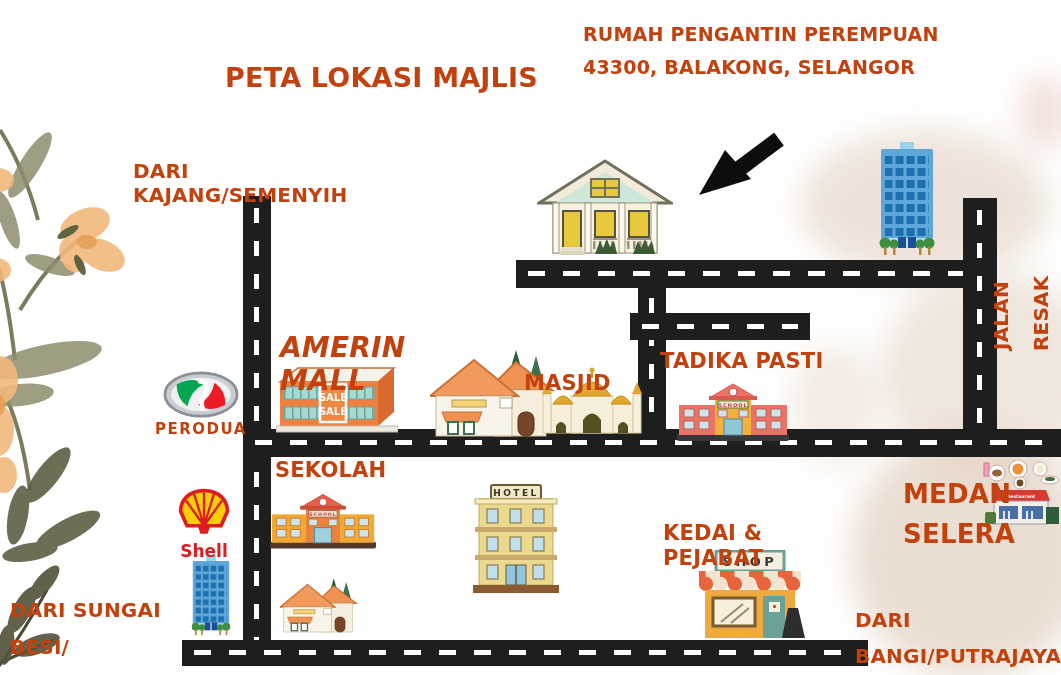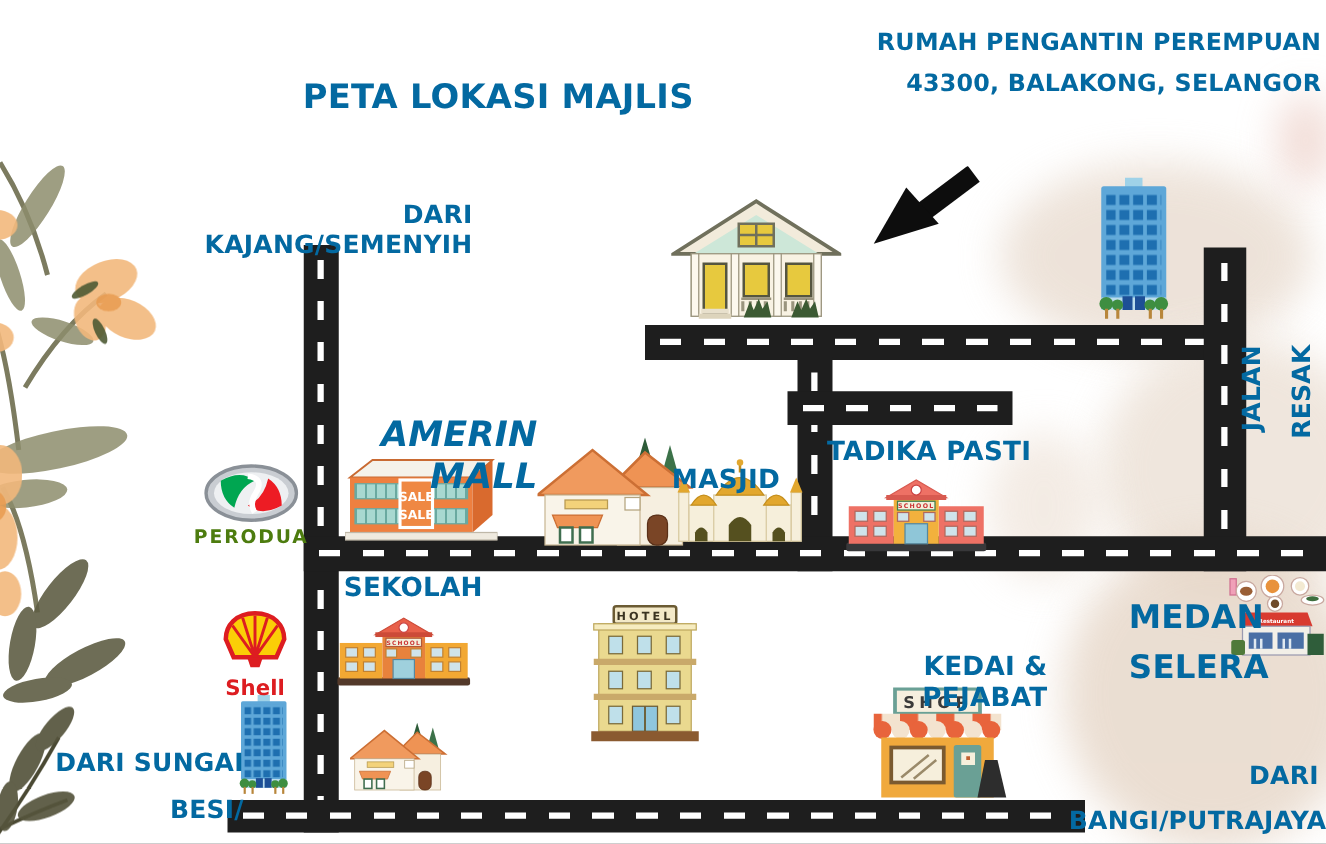--- a/index.html
+++ b/index.html
@@ -11,21 +11,21 @@
   
   .road{position:absolute;background:#1e1e1e;z-index:2;}
   .road.h .dash{position:absolute;left:12px;right:12px;top:50%;height:5px;margin-top:-3px;
     background:repeating-linear-gradient(90deg,#fff 0 17px,transparent 17px 35px);}
   .road.v .dash{position:absolute;top:12px;bottom:12px;left:50%;width:5px;margin-left:-3px;
     background:repeating-linear-gradient(180deg,#fff 0 15px,transparent 15px 33px);}
   
   .bld{position:absolute;z-index:3;}
   .bld svg{display:block;width:100%;height:100%;}
   
-  .lbl{position:absolute;z-index:4;font-weight:700;color:#0369a1;text-align:right;
+  .lbl{position:absolute;z-index:4;font-weight:700;color:#c2410c;text-align:left;
        line-height:1.18;letter-spacing:0.2px;}
   .vtext{writing-mode:vertical-rl;transform:rotate(180deg);}
   .arrow{position:absolute;z-index:5;}
   svg text{font-family:"DejaVu Sans","Liberation Sans",sans-serif;font-weight:700;}
   .brand{position:absolute;z-index:3;text-align:center;}
   .brand .bname{font-weight:700;}
 </style>
 </head>
 <body>
 
@@ -390,21 +390,21 @@
   </div>
 
   <div class="brand" style="left:155px;top:371px;width:92px;">
     <svg viewBox="0 0 84 52" style="width:76px;height:47px;display:block;margin:0 auto;">
       <ellipse cx="42" cy="26" rx="40" ry="24" fill="#c9cdd2" stroke="#8a9097" stroke-width="3"></ellipse>
       <ellipse cx="42" cy="26" rx="33" ry="18.5" fill="#eef0f2"></ellipse>
       <path d="M15 15 Q33 5 45 15 Q31 21 27 39 Q15 31 15 15" fill="#00a651"></path>
       <path d="M69 37 Q51 47 39 37 Q53 31 57 13 Q69 21 69 37" fill="#ed1c24"></path>
       <path d="M39 11 q15 2 7 15 q-6 9 -1 17" stroke="#ffffff" stroke-width="5" fill="none"></path>
     </svg>
-    <div class="bname" style="font-size:15px;color:#4d7c0f;letter-spacing:1.5px;margin-top:2px;">PERODUA</div>
+    <div class="bname" style="font-size:15px;color:#c2410c;letter-spacing:1.5px;margin-top:2px;">PERODUA</div>
   </div>
 
   <div class="brand" style="left:170px;top:487px;width:68px;">
     <svg viewBox="0 0 64 60" style="width:58px;height:54px;display:block;margin:0 auto;">
       <path d="M32 4 C15 4 6 15 6 27 l7 16 h38 l7-16 C58 15 49 4 32 4 Z" fill="#fbce07" stroke="#dd1d21" stroke-width="4"></path>
       <path d="M32 43 L12 15 M32 43 L21 8 M32 43 L32 6 M32 43 L43 8 M32 43 L52 15" stroke="#dd1d21" stroke-width="2.6"></path>
       <polygon points="25,43 39,43 36,52 28,52" fill="#dd1d21"></polygon>
     </svg>
     <div class="bname" style="font-size:17px;color:#dd1d21;margin-top:0;">Shell</div>
   </div>

